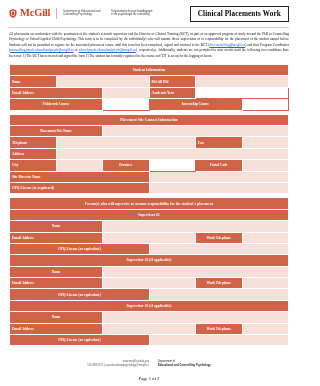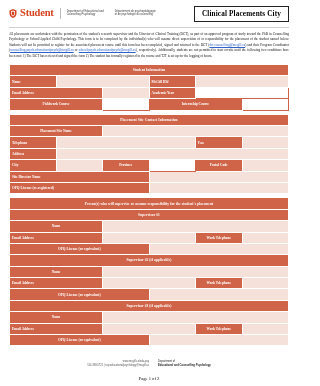--- a/index.html
+++ b/index.html
@@ -105,28 +105,28 @@
 
 <div class="page">
 
   <div class="hdr">
     <div class="brand">
       <svg class="shield" viewBox="0 0 16 18">
         <path d="M8 0 L15 3 L15 9 Q15 15 8 18 Q1 15 1 9 L1 3 Z" fill="#d64320"></path>
         <path d="M8 3 L12 4.5 L12 9 Q12 13 8 15 Q4 13 4 9 L4 4.5 Z" fill="#fff"></path>
         <path d="M8 5 L10.5 6 L10.5 9 Q10.5 12 8 13.4 Q5.5 12 5.5 9 L5.5 6 Z" fill="#d64320"></path>
       </svg>
-      <span class="mcgill-word">Student</span>
+      <span class="mcgill-word">McGill</span>
       <span class="dept-sep"></span>
       <span class="deptcols">
         <span class="deptcol">Department of Educational and Counselling Psychology</span>
         <span class="deptcol">Département de psychopédagogie et de psychologie du counseling</span>
       </span>
     </div>
-    <div class="titlebox">Clinical Placements City</div>
+    <div class="titlebox">Clinical Placements Work</div>
   </div>
 
   <div class="rule"></div>
 
   <p class="intro"><span>All placements are undertaken with the permission of the student's research supervisor and the Director of Clinical Training (DCT), as part of an approved program of study toward the PhD in Counselling Psychology or School/Applied Child Psychology. This form is to be completed by the individual(s) who will assume direct supervision of or responsibility for the placement of the student named below. Students will not be permitted to register for the associated placement course until this form has been completed, signed and returned to the DCT (</span><a class="lnk" href="#">dct.counselling@mcgill.ca</a><span>) and their Program Coordinator (</span><a class="lnk" href="#">counselling.psych.educationalpsych@mcgill.ca</a><span> or </span><a class="lnk" href="#">school.psych.educationalpsych@mcgill.ca</a><span>), respectively). Additionally, students are not permitted to start on-site until the following two conditions have been met: 1) The DCT has reviewed and signed the form 2) The student has formally registered in the course and T2T is set up for the logging of hours.</span></p>
 
   <table class="tbl">
     <tbody>
         <tr>
       <td class="band" colspan="6">Student Information</td>

